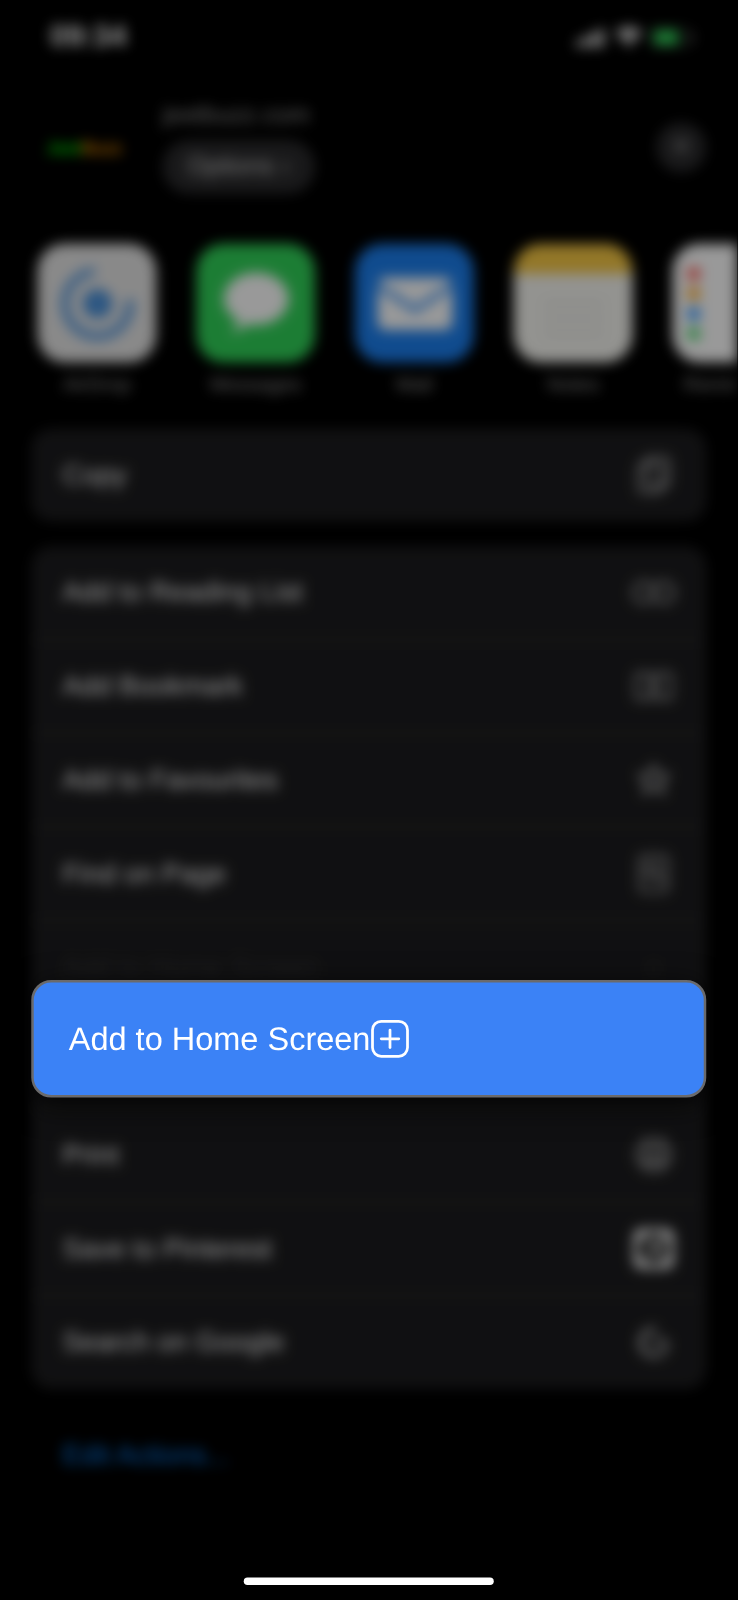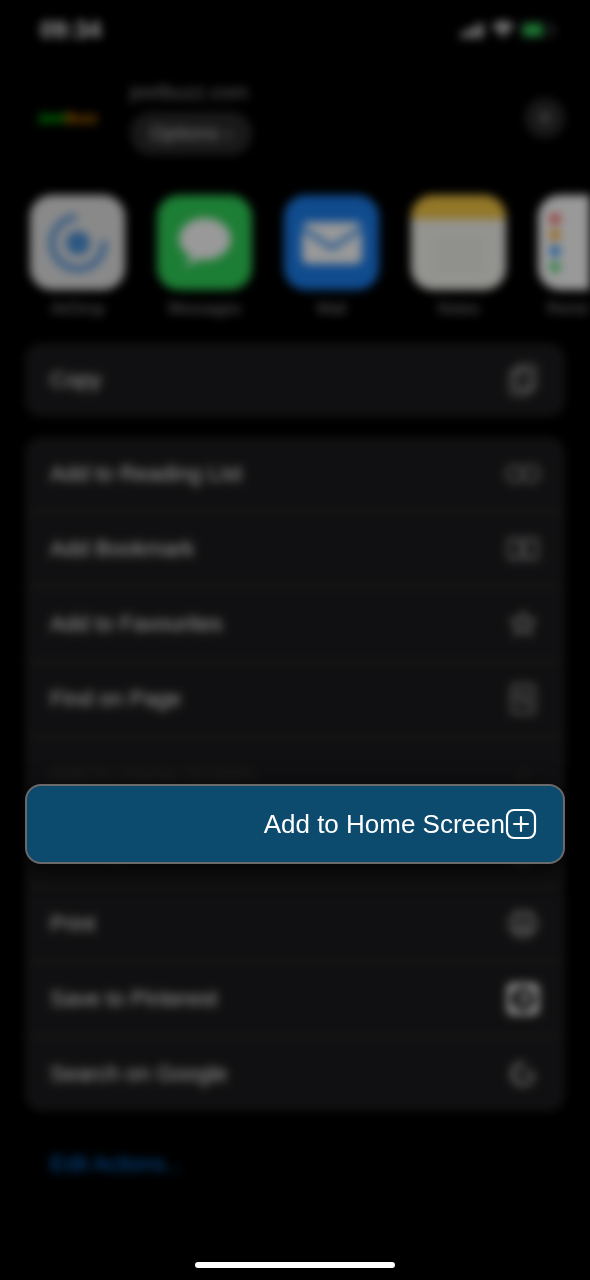--- a/index.html
+++ b/index.html
@@ -154,26 +154,26 @@
       background: #fff;
       border-radius: 3px;
       z-index: 100;
     }
     
     .highlight-row {
       position: absolute;
       left: 25px;
       right: 25px;
       top: 784px;
-      height: 80px;
-      background: #0c4a6e;
+      height: 94px;
+      background: #3b82f6;
       border: 2px solid #6a6a6c;
       border-radius: 16px;
       display: flex;
-      justify-content: flex-end;
+      justify-content: flex-start;
       align-items: center;
       padding: 0 26px 0 28px;
       z-index: 50;
       box-shadow: 0 6px 25px rgba(0,0,0,0.8);
     }
     .highlight-label {
       font-size: 26px;
       color: #fff;
       font-weight: 400;
     }

